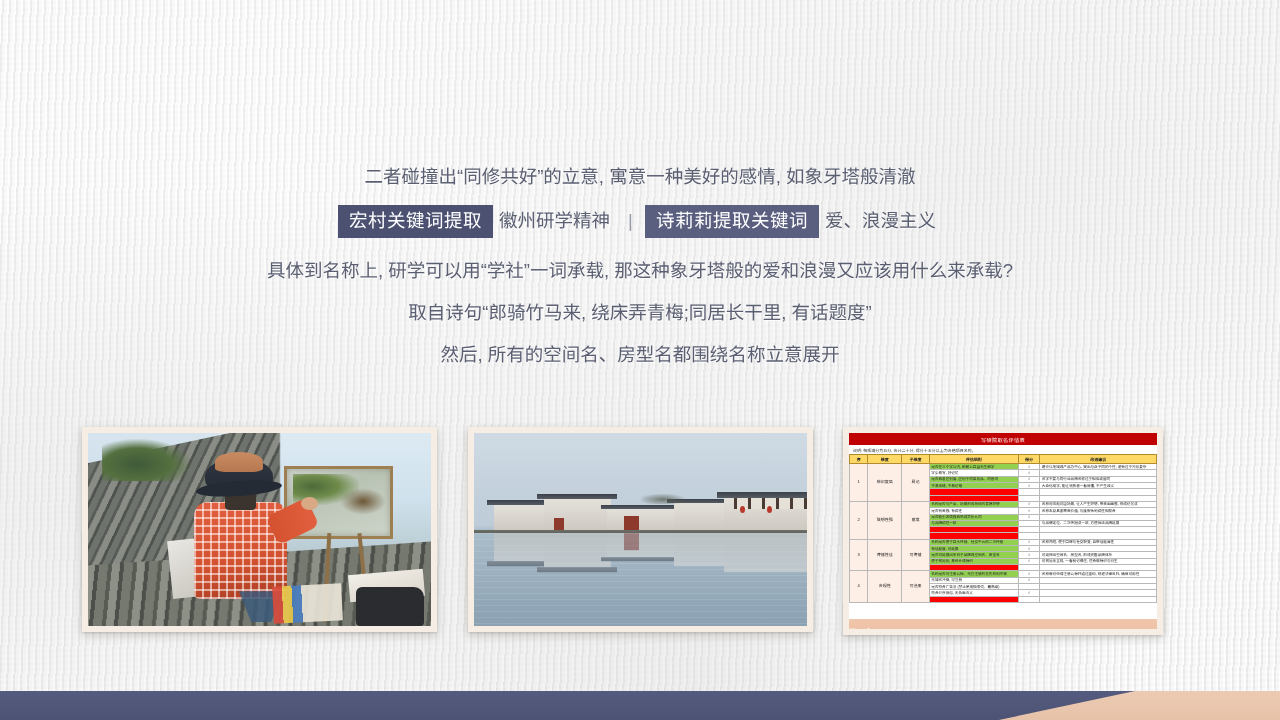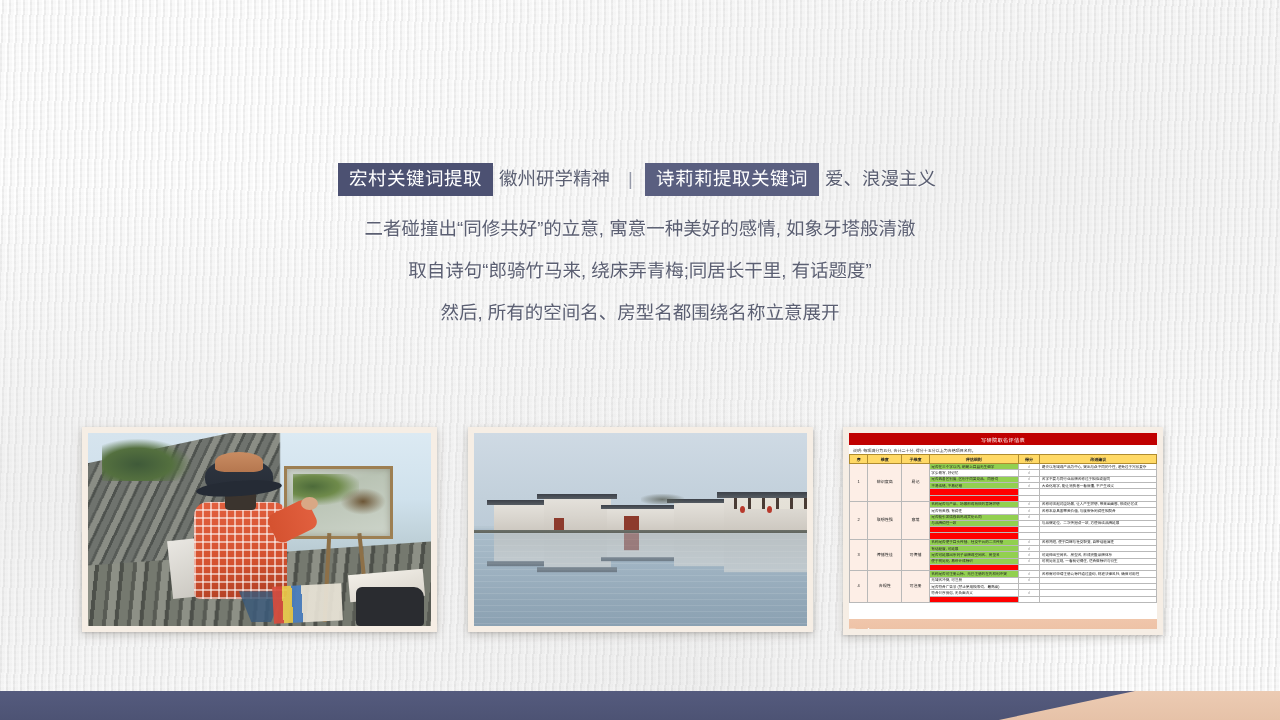--- a/index.html
+++ b/index.html
@@ -327,26 +327,27 @@
   #watermark .at{ font-weight:normal; }
 </style>
 </head>
 <body>
 
 <div id="slide">
 
 
   <div id="body-text">
 
+    <div class="line">二者碰撞出“同修共好”的立意, 寓意一种美好的感情, 如象牙塔般清澈</div>
+
     <div class="line badge-line">
       <span class="badge">宏村关键词提取</span><span class="plain">徽州研学精神</span><span class="sep">|</span><span class="badge light">诗莉莉提取关键词</span><span class="plain">爱、浪漫主义</span>
     </div>
 
-    <div class="line">二者碰撞出“同修共好”的立意, 寓意一种美好的感情, 如象牙塔般清澈</div>
-
+    <div class="line">具体到名称上, 研学可以用“学社”一词承载, 那这种象牙塔般的爱和浪漫又应该用什么来承载?</div>
 
 
     <div class="line">取自诗句“郎骑竹马来, 绕床弄青梅;同居长干里, 有话题度”</div>
 
     <div class="line">然后, 所有的空间名、房型名都围绕名称立意展开</div>
   </div>
 
   <div id="photo-row">
 
     <div class="frame" id="frame-1">

